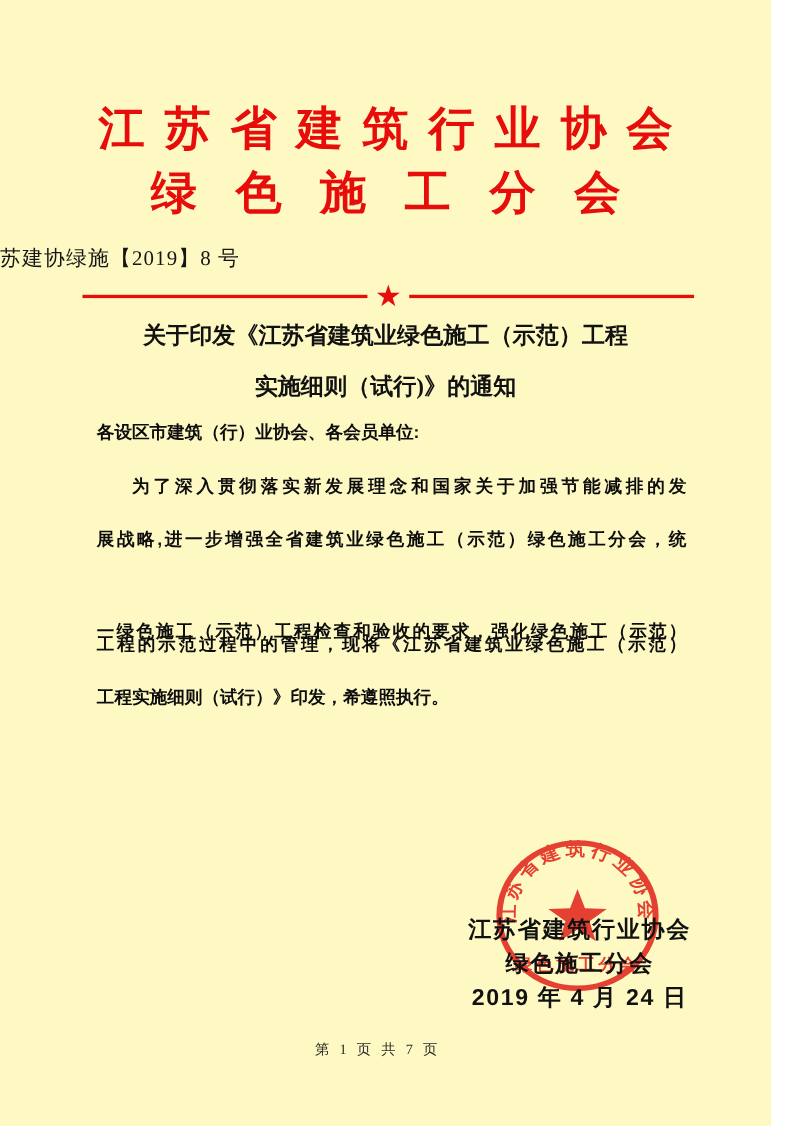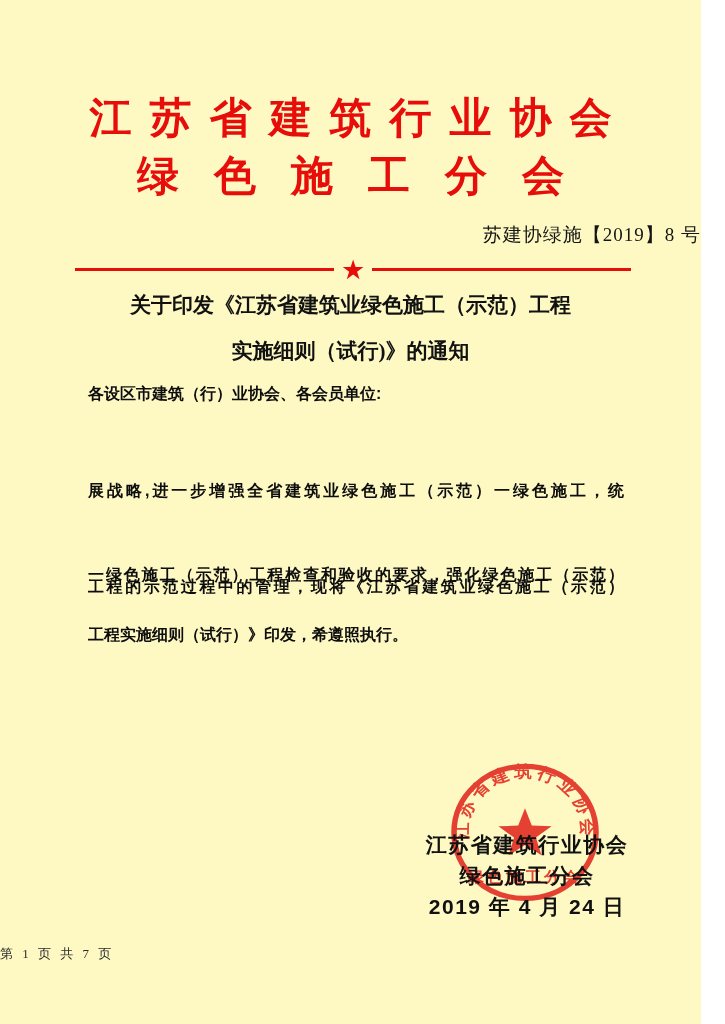--- a/index.html
+++ b/index.html
@@ -23,21 +23,21 @@
     line-height: 48px;
     font-family: "Liberation Serif", "DejaVu Serif", serif;
     white-space: nowrap;
   }
   .org-line-1 { top: 94px;  letter-spacing: 18px; padding-left: 18px; }
   .org-line-2 { top: 152px; letter-spacing: 35px; padding-left: 35px; }
 
   .doc-number {
     position: absolute;
     top: 222px; left: 0; right: 0;
-    text-align: right;
+    text-align: left;
     font-size: 19px;
     color: #151515;
     letter-spacing: 1px;
   }
 
   
   .rule-row {
     position: absolute;
     top: 253px; left: 75px; right: 70px;
     height: 32px;
@@ -109,20 +109,21 @@
     z-index: 3;
   }
   .sig-1 { top: 831px; }
   .sig-2 { top: 862px; }
   .sig-date { top: 893px; }
 
   
   .page-footer {
     position: absolute;
     top: 945px; left: 0; right: 14px;
+    text-align: center;
     font-size: 13px;
     letter-spacing: 3px;
     color: #2b2b2b;
   }
 </style>
 </head>
 <body>
 
 <div class="page">
 
@@ -134,21 +135,22 @@
   <div class="rule-row">
     <div class="rule-line"></div>
     <div class="rule-star">★</div>
     <div class="rule-line"></div>
   </div>
 
   <div class="doc-title doc-title-1">关于印发《江苏省建筑业绿色施工（示范）工程</div>
   <div class="doc-title doc-title-2">实施细则（试行)》的通知</div>
 
   <div class="body-text salutation">各设区市建筑（行）业协会、各会员单位:</div>
-  <div class="body-text para-line pl-1">展战略,进一步增强全省建筑业绿色施工（示范）一绿色施工，统</div>
+  <div class="body-text para-line pl-0">为了深入贯彻落实新发展理念和国家关于加强节能减排的发</div>
+  <div class="body-text para-line pl-1">展战略,进一步增强全省建筑业绿色施工（示范）绿色施工分会，统</div>
   <div class="body-text para-line pl-2">一绿色施工（示范）工程检查和验收的要求，强化绿色施工（示范）</div>
   <div class="body-text para-line pl-3">工程的示范过程中的管理，现将《江苏省建筑业绿色施工（示范）</div>
   <div class="body-text para-line pl-4">工程实施细则（试行）》印发，希遵照执行。</div>
 
   <svg class="seal" viewBox="0 0 178 178" xmlns="http://www.w3.org/2000/svg">
     <circle cx="89" cy="80" r="71" fill="none" stroke="#e23226" stroke-width="5.5"></circle>
     <path id="sealArc" d="M 36.4 99.4 A 57 57 0 1 1 141.6 99.4" fill="none"></path>
     <text font-size="18" font-weight="bold" fill="#e23226" letter-spacing="4" font-family="Liberation Serif, DejaVu Serif, serif">
       <textPath href="#sealArc" startOffset="50%" text-anchor="middle">江苏省建筑行业协会</textPath>
     </text>

